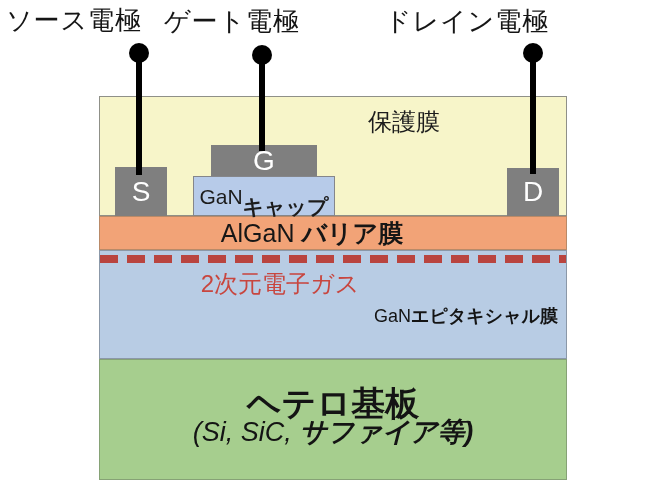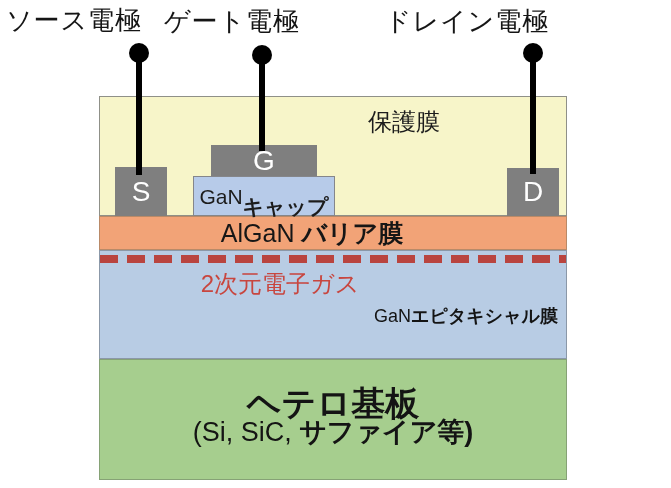--- a/index.html
+++ b/index.html
@@ -100,20 +100,21 @@
     font-weight: bold;
     color: #141414;
   }
   .substrate-sub {
     position: absolute;
     left: 99px; top: 419px;
     width: 468px;
     text-align: center;
     font-size: 27px; line-height: 1;
     color: #141414;
+    font-style: italic;
   }
 
   
   .electrode {
     position: absolute;
     background: #7f7f7f;
     display: flex;
     align-items: center;
     justify-content: center;
     color: #ffffff;

